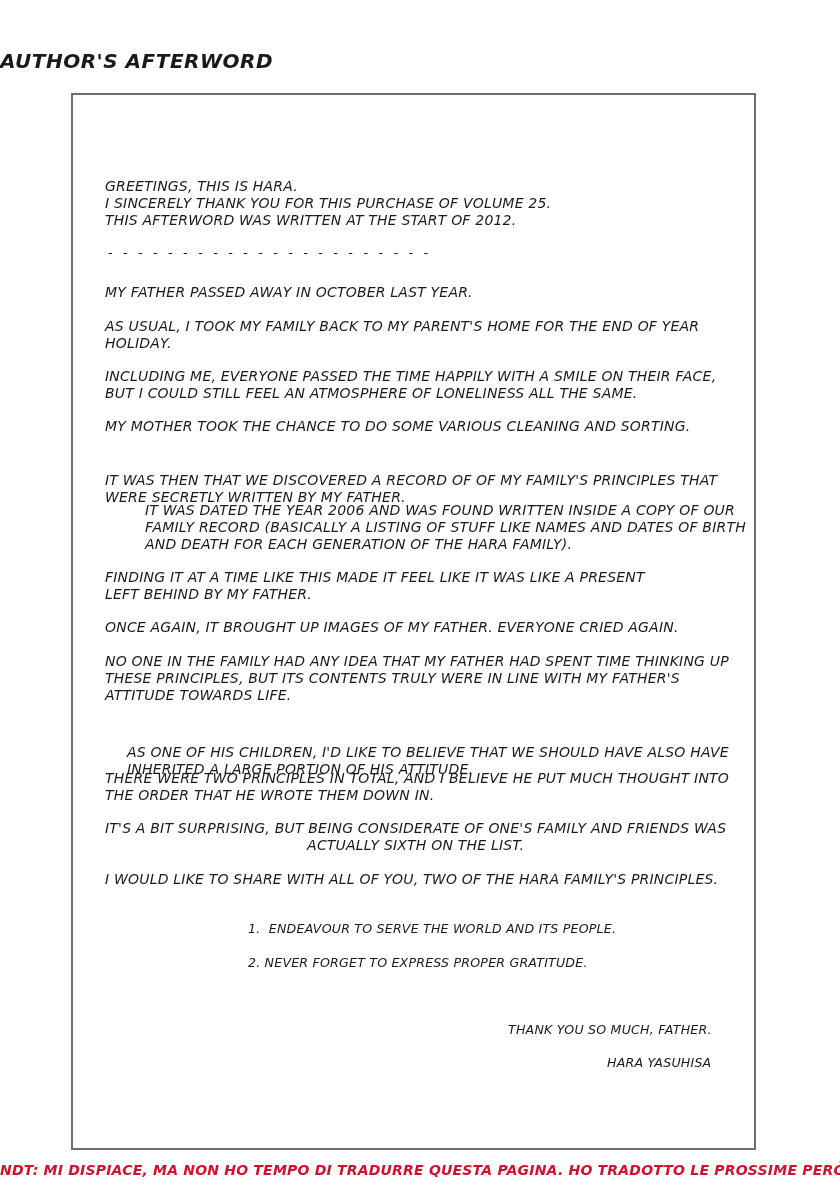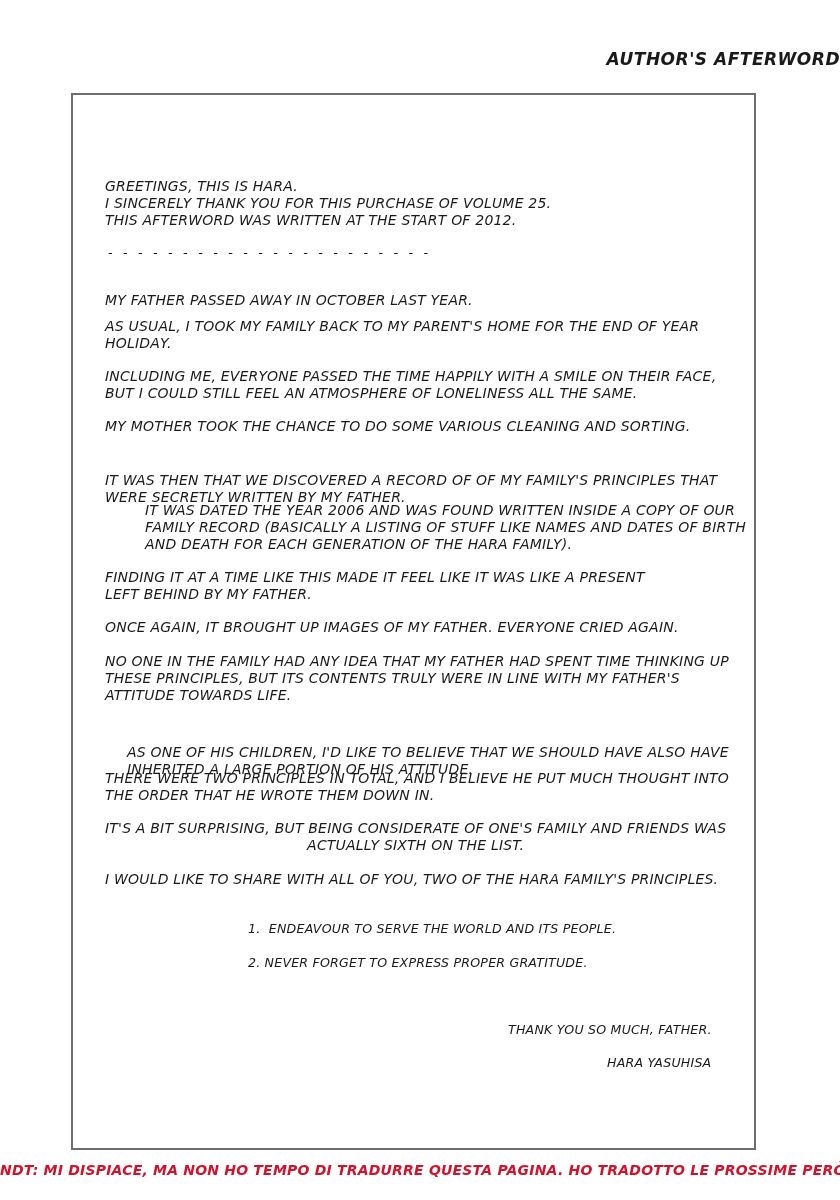--- a/index.html
+++ b/index.html
@@ -13,22 +13,22 @@
     position: relative;
     overflow: hidden;
     font-family: "DejaVu Sans", sans-serif;
     color: #1a1a1a;
   }
   .page-title {
     position: absolute;
     left: 0;
     top: 49px;
     width: 840px;
-    text-align: right;
-    font-size: 17px;
+    text-align: left;
+    font-size: 20px;
     font-weight: bold;
     letter-spacing: 0.5px;
     font-style: italic;
   }
   .frame {
     position: absolute;
     left: 71px;
     top: 93px;
     width: 685px;
     height: 1057px;
@@ -87,21 +87,21 @@
 <div class="page-title">AUTHOR'S AFTERWORD</div>
 
 <div class="frame"></div>
 
 <div class="text" style="top:178px;">GREETINGS, THIS IS HARA.</div>
 <div class="text" style="top:195px;">I SINCERELY THANK YOU FOR THIS PURCHASE OF VOLUME 25.</div>
 <div class="text" style="top:212px;">THIS AFTERWORD WAS WRITTEN AT THE START OF 2012.</div>
 
 <div class="divider">- - - - - - - - - - - - - - - - - - - - - -</div>
 
-<div class="text" style="top:292px;font-style:italic;">MY FATHER PASSED AWAY IN OCTOBER LAST YEAR.</div>
+<div class="text" style="top:284px;font-style:italic;">MY FATHER PASSED AWAY IN OCTOBER LAST YEAR.</div>
 <div class="text" style="top:318px;">AS USUAL, I TOOK MY FAMILY BACK TO MY PARENT'S HOME FOR THE END OF YEAR
 HOLIDAY.</div>
 <div class="text" style="top:368px;">INCLUDING ME, EVERYONE PASSED THE TIME HAPPILY WITH A SMILE ON THEIR FACE,
 BUT I COULD STILL FEEL AN ATMOSPHERE OF LONELINESS ALL THE SAME.</div>
 <div class="text" style="top:418px;">MY MOTHER TOOK THE CHANCE TO DO SOME VARIOUS CLEANING AND SORTING.</div>
 <div class="text" style="top:452px;margin-top:20px;">IT WAS THEN THAT WE DISCOVERED A RECORD OF OF MY FAMILY'S PRINCIPLES THAT
 WERE SECRETLY WRITTEN BY MY FATHER.</div>
 <div class="text" style="top:502px;margin-left:40px;">IT WAS DATED THE YEAR 2006 AND WAS FOUND WRITTEN INSIDE A COPY OF OUR
 FAMILY RECORD (BASICALLY A LISTING OF STUFF LIKE NAMES AND DATES OF BIRTH
 AND DEATH FOR EACH GENERATION OF THE HARA FAMILY).</div>

